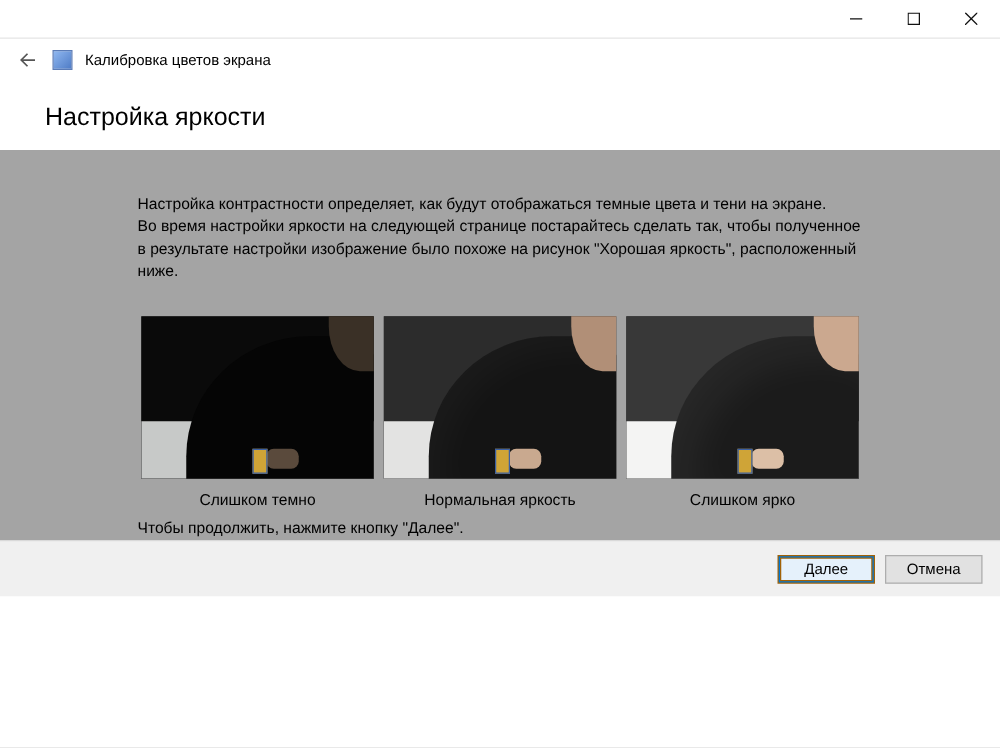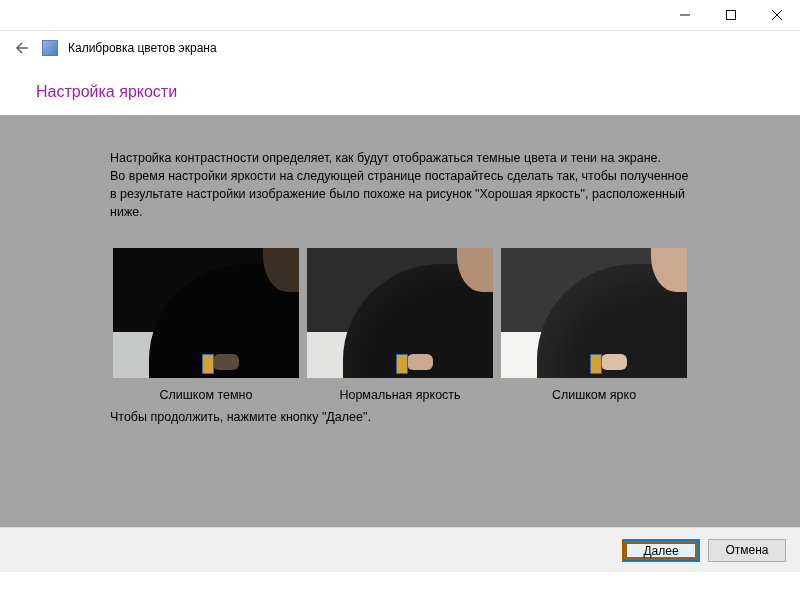--- a/index.html
+++ b/index.html
@@ -52,27 +52,27 @@
     box-sizing: border-box;
   }
   .header-title {
     font-size: 12px;
     color: #000;
   }
   .page-title-area {
     padding: 20px 0 14px 36px;
   }
   .page-title {
-    color: #a21caf;
-    font-size: 16px;
+    color: #000000;
+    font-size: 20px;
   }
   .content-gray {
     background: #a4a4a4;
     padding: 34px 110px 24px 110px;
-    height: 412px;
+    height: 312px;
     box-sizing: border-box;
     color: #000;
   }
   .instr {
     font-size: 12.5px;
     line-height: 1.45;
     margin-bottom: 26px;
   }
   .thumbs {
     display: flex;
@@ -171,21 +171,21 @@
     min-width: 78px;
     height: 23px;
     background: #e1e1e1;
     border: 1px solid #adadad;
     font-family: inherit;
     font-size: 12px;
     padding: 0 10px;
     cursor: pointer;
   }
   .win-btn.default {
-    border: 5px solid #a16207;
+    border: 3px solid #a16207;
     outline: 1px solid #0078d7;
     outline-offset: -2px;
     background: #e5f1fb;
   }
 </style>
 </head>
 <body>
 
 <div class="titlebar">
   <div class="tb-btn">

